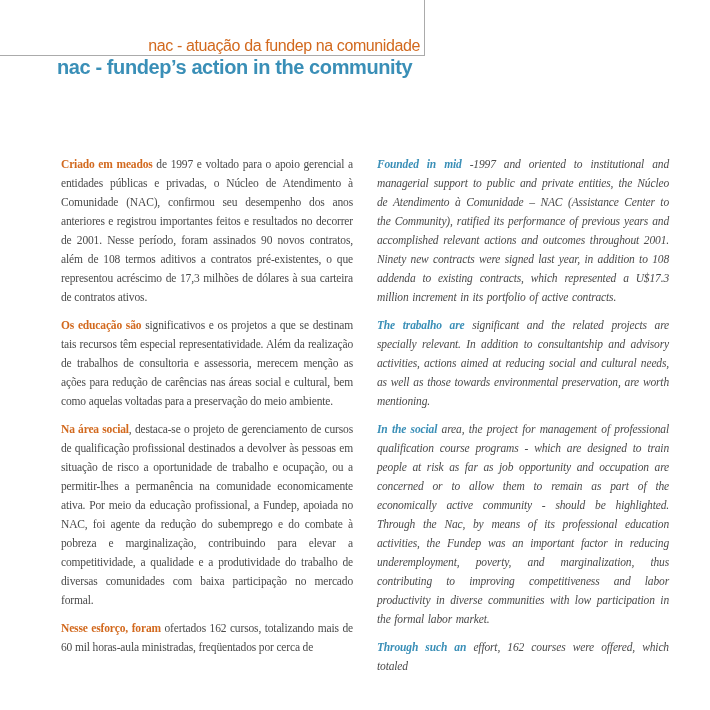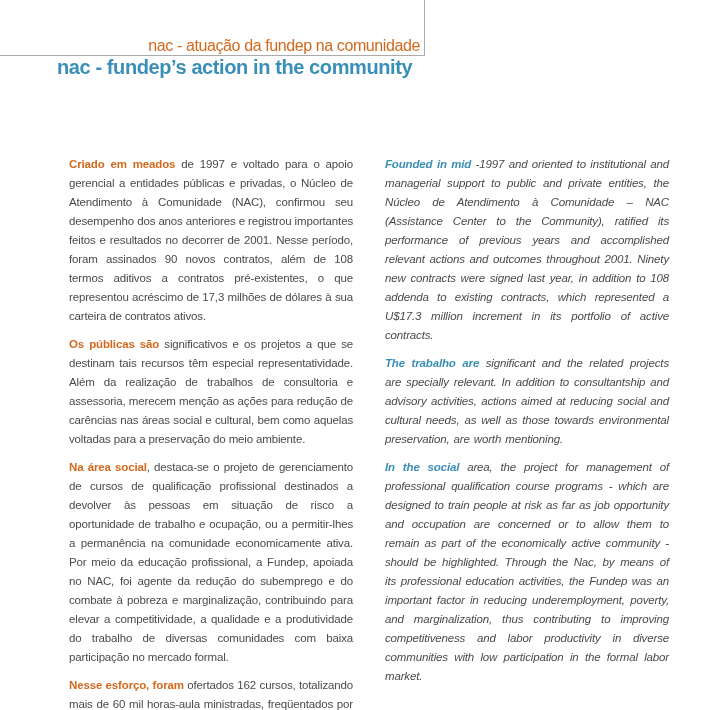--- a/index.html
+++ b/index.html
@@ -56,21 +56,22 @@
   }
   .col {
     width: 296px;
     text-align: justify;
     font-size: 11.5px;
     line-height: 19px;
     letter-spacing: -0.15px;
     color: #4a4a4a;
   }
   .col p {
-    margin: 0 0 9px 12px;
+    margin: 0 0 9px 4px;
+    font-family: Liberation Serif, serif;
   }
   .col-pt .lead {
     font-weight: bold;
     color: #d2691e;
   }
   .col-en {
     font-style: italic;
     word-spacing: 1px;
   }
   .col-en .lead {
@@ -83,24 +84,25 @@
 
 <div class="header-box">
   <span class="title-pt">nac - atuação da fundep na comunidade</span>
 </div>
 <span class="title-en">nac - fundep’s action in the community</span>
 
 <div class="columns">
 
   <div class="col col-pt">
     <p><span class="lead">Criado em meados</span><span> de 1997 e voltado para o apoio gerencial a entidades públicas e privadas, o Núcleo de Atendimento à Comunidade (NAC), confirmou seu desempenho dos anos anteriores e registrou importantes feitos e resultados no decorrer de 2001. Nesse período, foram assinados 90 novos contratos, além de 108 termos aditivos a contratos pré-existentes, o que representou acréscimo de 17,3 milhões de dólares à sua carteira de contratos ativos.</span></p>
-    <p><span class="lead">Os públicas são</span><span> significativos e os projetos a que se destinam tais recursos têm especial representatividade. Além da realização de trabalhos de consultoria e assessoria, merecem menção as ações para redução de carências nas áreas social e cultural, bem como aquelas voltadas para a preservação do meio ambiente.</span></p>
+    <p><span class="lead">Os educação são</span><span> significativos e os projetos a que se destinam tais recursos têm especial representatividade. Além da realização de trabalhos de consultoria e assessoria, merecem menção as ações para redução de carências nas áreas social e cultural, bem como aquelas voltadas para a preservação do meio ambiente.</span></p>
     <p><span class="lead">Na área social</span><span>, destaca-se o projeto de gerenciamento de cursos de qualificação profissional destinados a devolver às pessoas em situação de risco a oportunidade de trabalho e ocupação, ou a permitir-lhes a permanência na comunidade economicamente ativa. Por meio da educação profissional, a Fundep, apoiada no NAC, foi agente da redução do subemprego e do combate à pobreza e marginalização, contribuindo para elevar a competitividade, a qualidade e a produtividade do trabalho de diversas comunidades com baixa participação no mercado formal.</span></p>
     <p><span class="lead">Nesse esforço, foram</span><span> ofertados 162 cursos, totalizando mais de 60 mil horas-aula ministradas, freqüentados por cerca de</span></p>
   </div>
 
   <div class="col col-en">
     <p><span class="lead">Founded in mid</span><span> -1997 and oriented to institutional and managerial support to public and private entities, the Núcleo de Atendimento à Comunidade – NAC (Assistance Center to the Community), ratified its performance of previous years and accomplished relevant actions and outcomes throughout 2001. Ninety new contracts were signed last year, in addition to 108 addenda to existing contracts, which represented a U$17.3 million increment in its portfolio of active contracts.</span></p>
     <p><span class="lead">The trabalho are</span><span> significant and the related projects are specially relevant. In addition to consultantship and advisory activities, actions aimed at reducing social and cultural needs, as well as those towards environmental preservation, are worth mentioning.</span></p>
     <p><span class="lead">In the social</span><span> area, the project for management of professional qualification course programs - which are designed to train people at risk as far as job opportunity and occupation are concerned or to allow them to remain as part of the economically active community - should be highlighted. Through the Nac, by means of its professional education activities, the Fundep was an important factor in reducing underemployment, poverty, and marginalization, thus contributing to improving competitiveness and labor productivity in diverse communities with low participation in the formal labor market.</span></p>
+    <p><span class="lead">Through such an</span><span> effort, 162 courses were offered, which totaled</span></p>
   </div>
 
 </div>
 
 </body></html>

